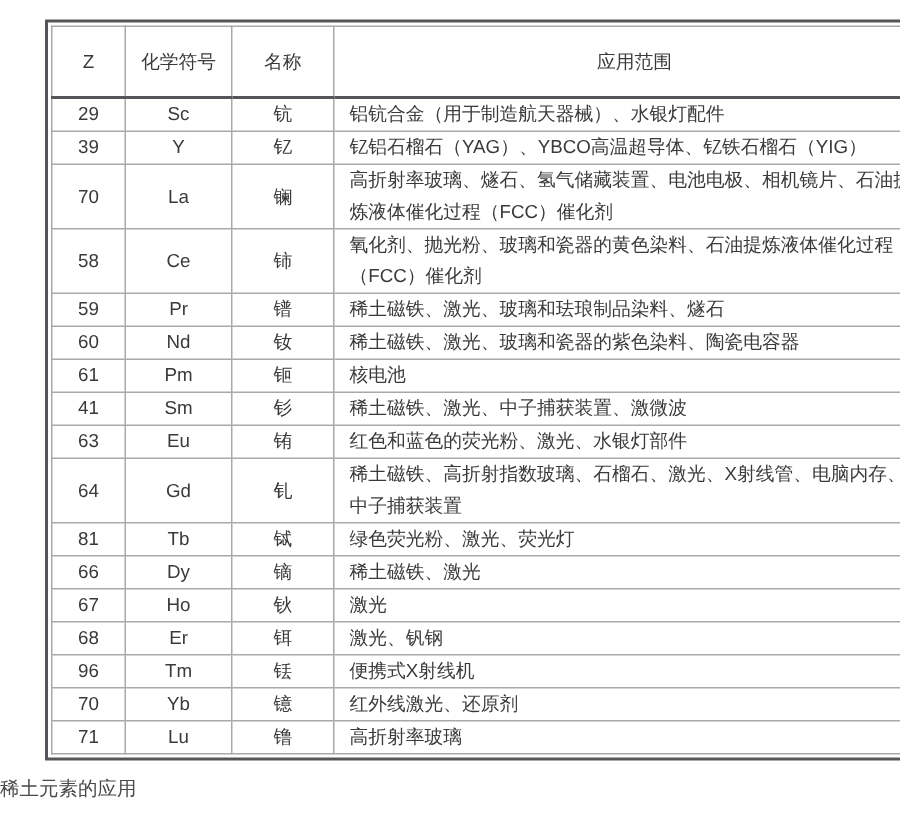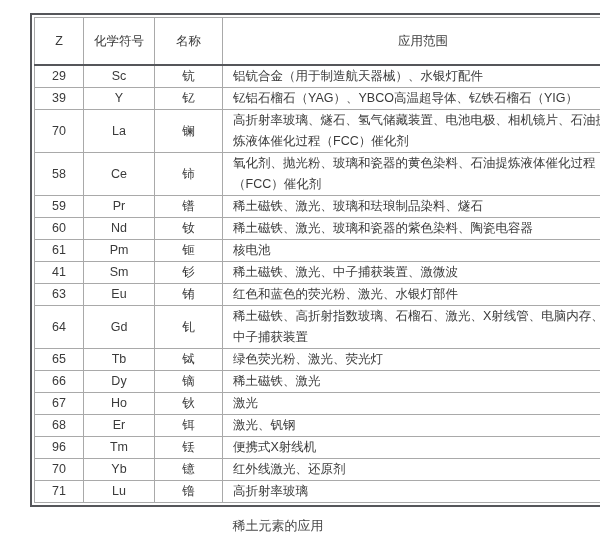--- a/index.html
+++ b/index.html
@@ -56,21 +56,21 @@
   .col-app     { width: 388px; }
   table.elements tbody td.cell-applications {
     text-align: left;
     padding: 0 10px;
   }
   .caption {
     position: absolute;
     top: 517px;
     left: 0;
     width: 556px;
-    text-align: center;
+    text-align: left;
     font-size: 13px;
     color: #4a4a4a;
   }
 </style>
 </head>
 <body>
 
 <div class="page">
   <div class="table-frame">
     <table class="elements">
@@ -137,21 +137,21 @@
             <td class="cell-element-name">铕</td>
             <td class="cell-applications">红色和蓝色的荧光粉、激光、水银灯部件</td>
           </tr>
           <tr>
             <td class="cell-atomic-number">64</td>
             <td class="cell-chemical-symbol">Gd</td>
             <td class="cell-element-name">钆</td>
             <td class="cell-applications">稀土磁铁、高折射指数玻璃、石榴石、激光、X射线管、电脑内存、中子捕获装置</td>
           </tr>
           <tr>
-            <td class="cell-atomic-number">65</td>
+            <td class="cell-atomic-number">81</td>
             <td class="cell-chemical-symbol">Tb</td>
             <td class="cell-element-name">铽</td>
             <td class="cell-applications">绿色荧光粉、激光、荧光灯</td>
           </tr>
           <tr>
             <td class="cell-atomic-number">66</td>
             <td class="cell-chemical-symbol">Dy</td>
             <td class="cell-element-name">镝</td>
             <td class="cell-applications">稀土磁铁、激光</td>
           </tr>

